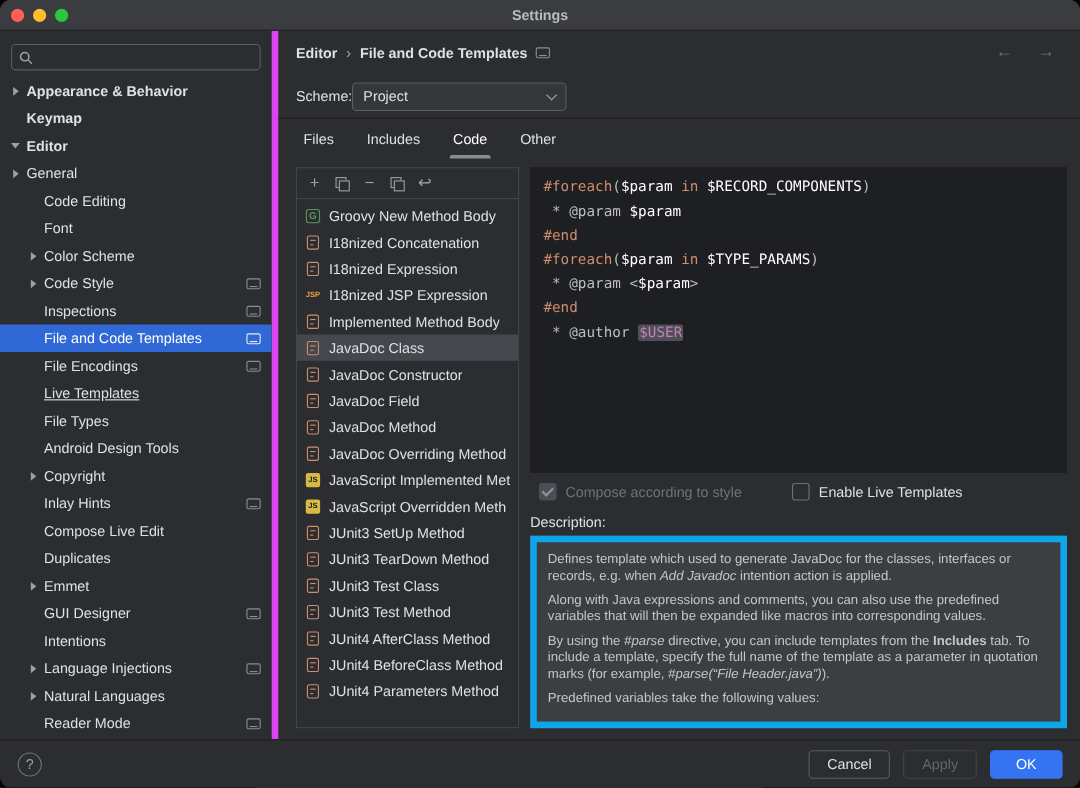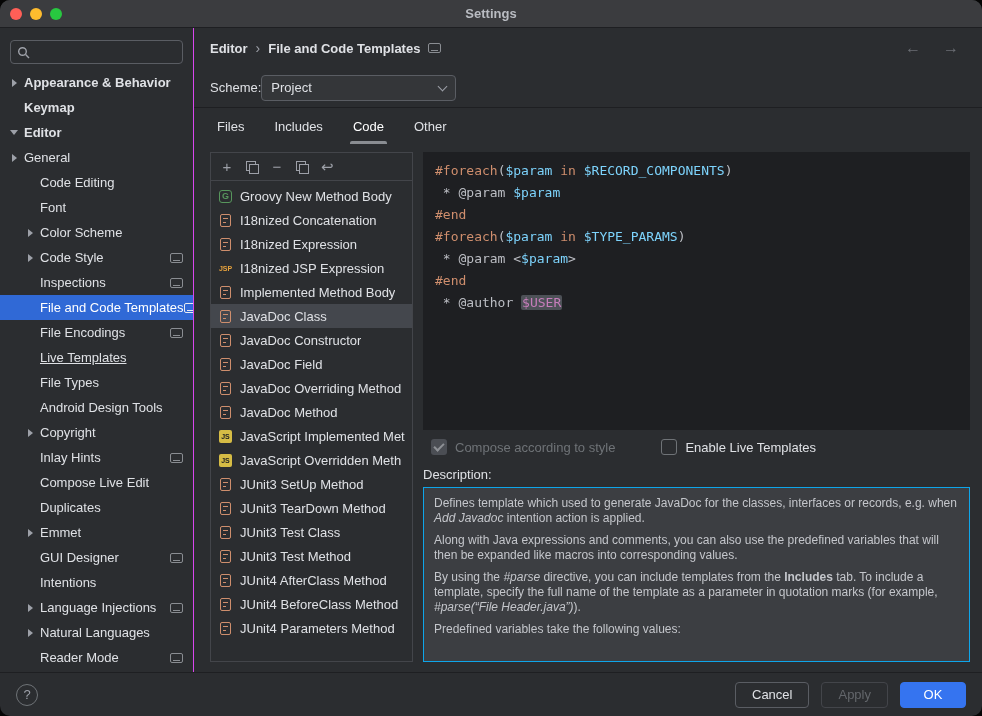--- a/index.html
+++ b/index.html
@@ -5,21 +5,21 @@
 *{margin:0;padding:0;box-sizing:border-box}
 html,body{width:982px;height:716px}
 body{background:#050505;font-family:"Liberation Sans","DejaVu Sans",sans-serif;font-size:13px;color:#dfe1e5;overflow:hidden}
 .window{width:982px;height:716px;background:#2b2d30;border-radius:10px;overflow:hidden;display:flex;flex-direction:column}
 .titlebar{height:28px;flex:none;background:#3b3c3f;border-bottom:1px solid #1e1f22;display:flex;align-items:center;position:relative}
 .traffic{display:flex;gap:8px;margin-left:10px}
 .light{width:12px;height:12px;border-radius:50%}
 .light.red{background:#FF5F57}.light.yellow{background:#FEBC2E}.light.green{background:#28C840}
 .win-title{position:absolute;left:0;right:0;text-align:center;font-weight:700;color:#b9bcc2;font-size:13px;pointer-events:none}
 .main-row{flex:1;display:flex;min-height:0}
-.sidebar{width:194px;flex:none;border-right:1px solid #d946ef;display:flex;flex-direction:column;min-height:0}
+.sidebar{width:253px;flex:none;border-right:6px solid #d946ef;display:flex;flex-direction:column;min-height:0}
 .search-box{margin:12px 10px 6px;height:24px;flex:none;border:1px solid #5a5d63;border-radius:4px;display:flex;align-items:center;padding:0 6px;gap:5px;background:#2b2d30}
 .search-input{flex:1;background:transparent;border:none;outline:none;color:#dfe1e5;font:inherit;min-width:0}
 .tree{flex:1;overflow:hidden}
 .tree-row{height:25px;display:flex;align-items:center;cursor:default}
 .tree-row.bold{font-weight:700}
 .tree-row.selected{background:#3069D6;color:#fff}
 .chev-slot{width:16px;flex:none;display:flex;justify-content:center}
 .chev{display:block;width:0;height:0}
 .chev.right{border-left:5px solid #9da0a8;border-top:4px solid transparent;border-bottom:4px solid transparent}
 .chev.down{border-top:5px solid #9da0a8;border-left:4px solid transparent;border-right:4px solid transparent}
@@ -56,32 +56,32 @@
 .icon-template::before{content:"";position:absolute;left:2px;right:2px;top:3px;border-top:1px solid #CE8E6D}
 .icon-template::after{content:"";position:absolute;left:2px;right:4px;top:7px;border-top:1px solid #CE8E6D}
 .icon-groovy{width:13px;height:13px;border:1px solid #57965C;border-radius:3px;color:#57965C;font-size:9px;font-weight:700;display:flex;align-items:center;justify-content:center}
 .icon-jsp{color:#E8A33D;font-size:7px;font-weight:700}
 .icon-js{width:13px;height:13px;background:#D6BC45;color:#1e1f22;border-radius:2px;font-size:7px;font-weight:700;display:flex;align-items:center;justify-content:center}
 .list-label{overflow:hidden}
 .right-panel{flex:1;display:flex;flex-direction:column;min-width:0;min-height:0}
 .editor{height:278px;flex:none;background:#1e1f22;padding:8px 12px;font-family:"DejaVu Sans Mono","Liberation Mono",monospace;font-size:13px;line-height:22px;overflow:hidden}
 .code-line{white-space:pre}
 .seg-d{color:#CF8E6D}
-.seg-v{color:#7dd3fc}
+.seg-v{color:#ffffff}
 .seg-t{color:#BCBEC4}
 .seg-vh{color:#C77DBB;background:#4d5157;border-radius:2px;padding:0 1px}
 .options-row{height:34px;flex:none;display:flex;align-items:center;gap:46px;padding:0 8px}
 .option{display:flex;align-items:center;gap:8px}
 .cb{width:16px;height:16px;border-radius:3px;flex:none;position:relative}
 .cb.checked{background:#4b4e54}
 .cb.checked::after{content:"";position:absolute;left:3px;top:4px;width:8px;height:4px;border-left:2px solid #8e9196;border-bottom:2px solid #8e9196;transform:rotate(-45deg)}
 .cb.unchecked{border:1px solid #6f7377;background:transparent}
 .option.disabled .cb-label{color:#6f7377}
 .desc-label{flex:none;padding:3px 0 5px;color:#dfe1e5}
-.desc-box{flex:1;border:1px solid #0ea5e9;background:#3c3e42;padding:8px 10px;font-size:12px;line-height:15px;color:#c4c6cb;overflow:hidden}
+.desc-box{flex:1;border:6px solid #0ea5e9;background:#3c3e42;padding:8px 10px;font-size:12px;line-height:15px;color:#c4c6cb;overflow:hidden}
 .desc-p{margin-bottom:7px}
 .desc-p:last-child{margin-bottom:0}
 .it{font-style:italic}
 .bd{font-weight:700}
 .footer{height:44px;flex:none;border-top:1px solid #1e1f22;display:flex;align-items:center;padding:0 16px;gap:12px}
 .help-btn{width:22px;height:22px;border:1px solid #6f7377;border-radius:50%;color:#9da0a8;display:flex;align-items:center;justify-content:center;font-size:13px;cursor:default}
 .btn{height:26px;min-width:66px;padding:0 16px;border-radius:4px;border:1px solid #5a5d63;background:transparent;color:#dfe1e5;font:inherit;font-size:13px;cursor:default}
 .btn.disabled{border-color:#43454a;color:#63666b}
 .btn.primary{background:#3574F0;border-color:#3574F0;color:#fff}
 </style>
@@ -316,27 +316,27 @@
               <div class="list-row">
                 <span class="file-icon">
                   <span class="icon-template"></span>
                 </span>
                 <span class="list-label">JavaDoc Field</span>
               </div>
               <div class="list-row">
                 <span class="file-icon">
                   <span class="icon-template"></span>
                 </span>
+                <span class="list-label">JavaDoc Method</span>
+              </div>
+              <div class="list-row">
+                <span class="file-icon">
+                  <span class="icon-template"></span>
+                </span>
                 <span class="list-label">JavaDoc Overriding Method</span>
-              </div>
-              <div class="list-row">
-                <span class="file-icon">
-                  <span class="icon-template"></span>
-                </span>
-                <span class="list-label">JavaDoc Method</span>
               </div>
               <div class="list-row">
                 <span class="file-icon">
                   <span class="icon-js">JS</span>
                 </span>
                 <span class="list-label">JavaScript Implemented Met</span>
               </div>
               <div class="list-row">
                 <span class="file-icon">
                   <span class="icon-js">JS</span>

